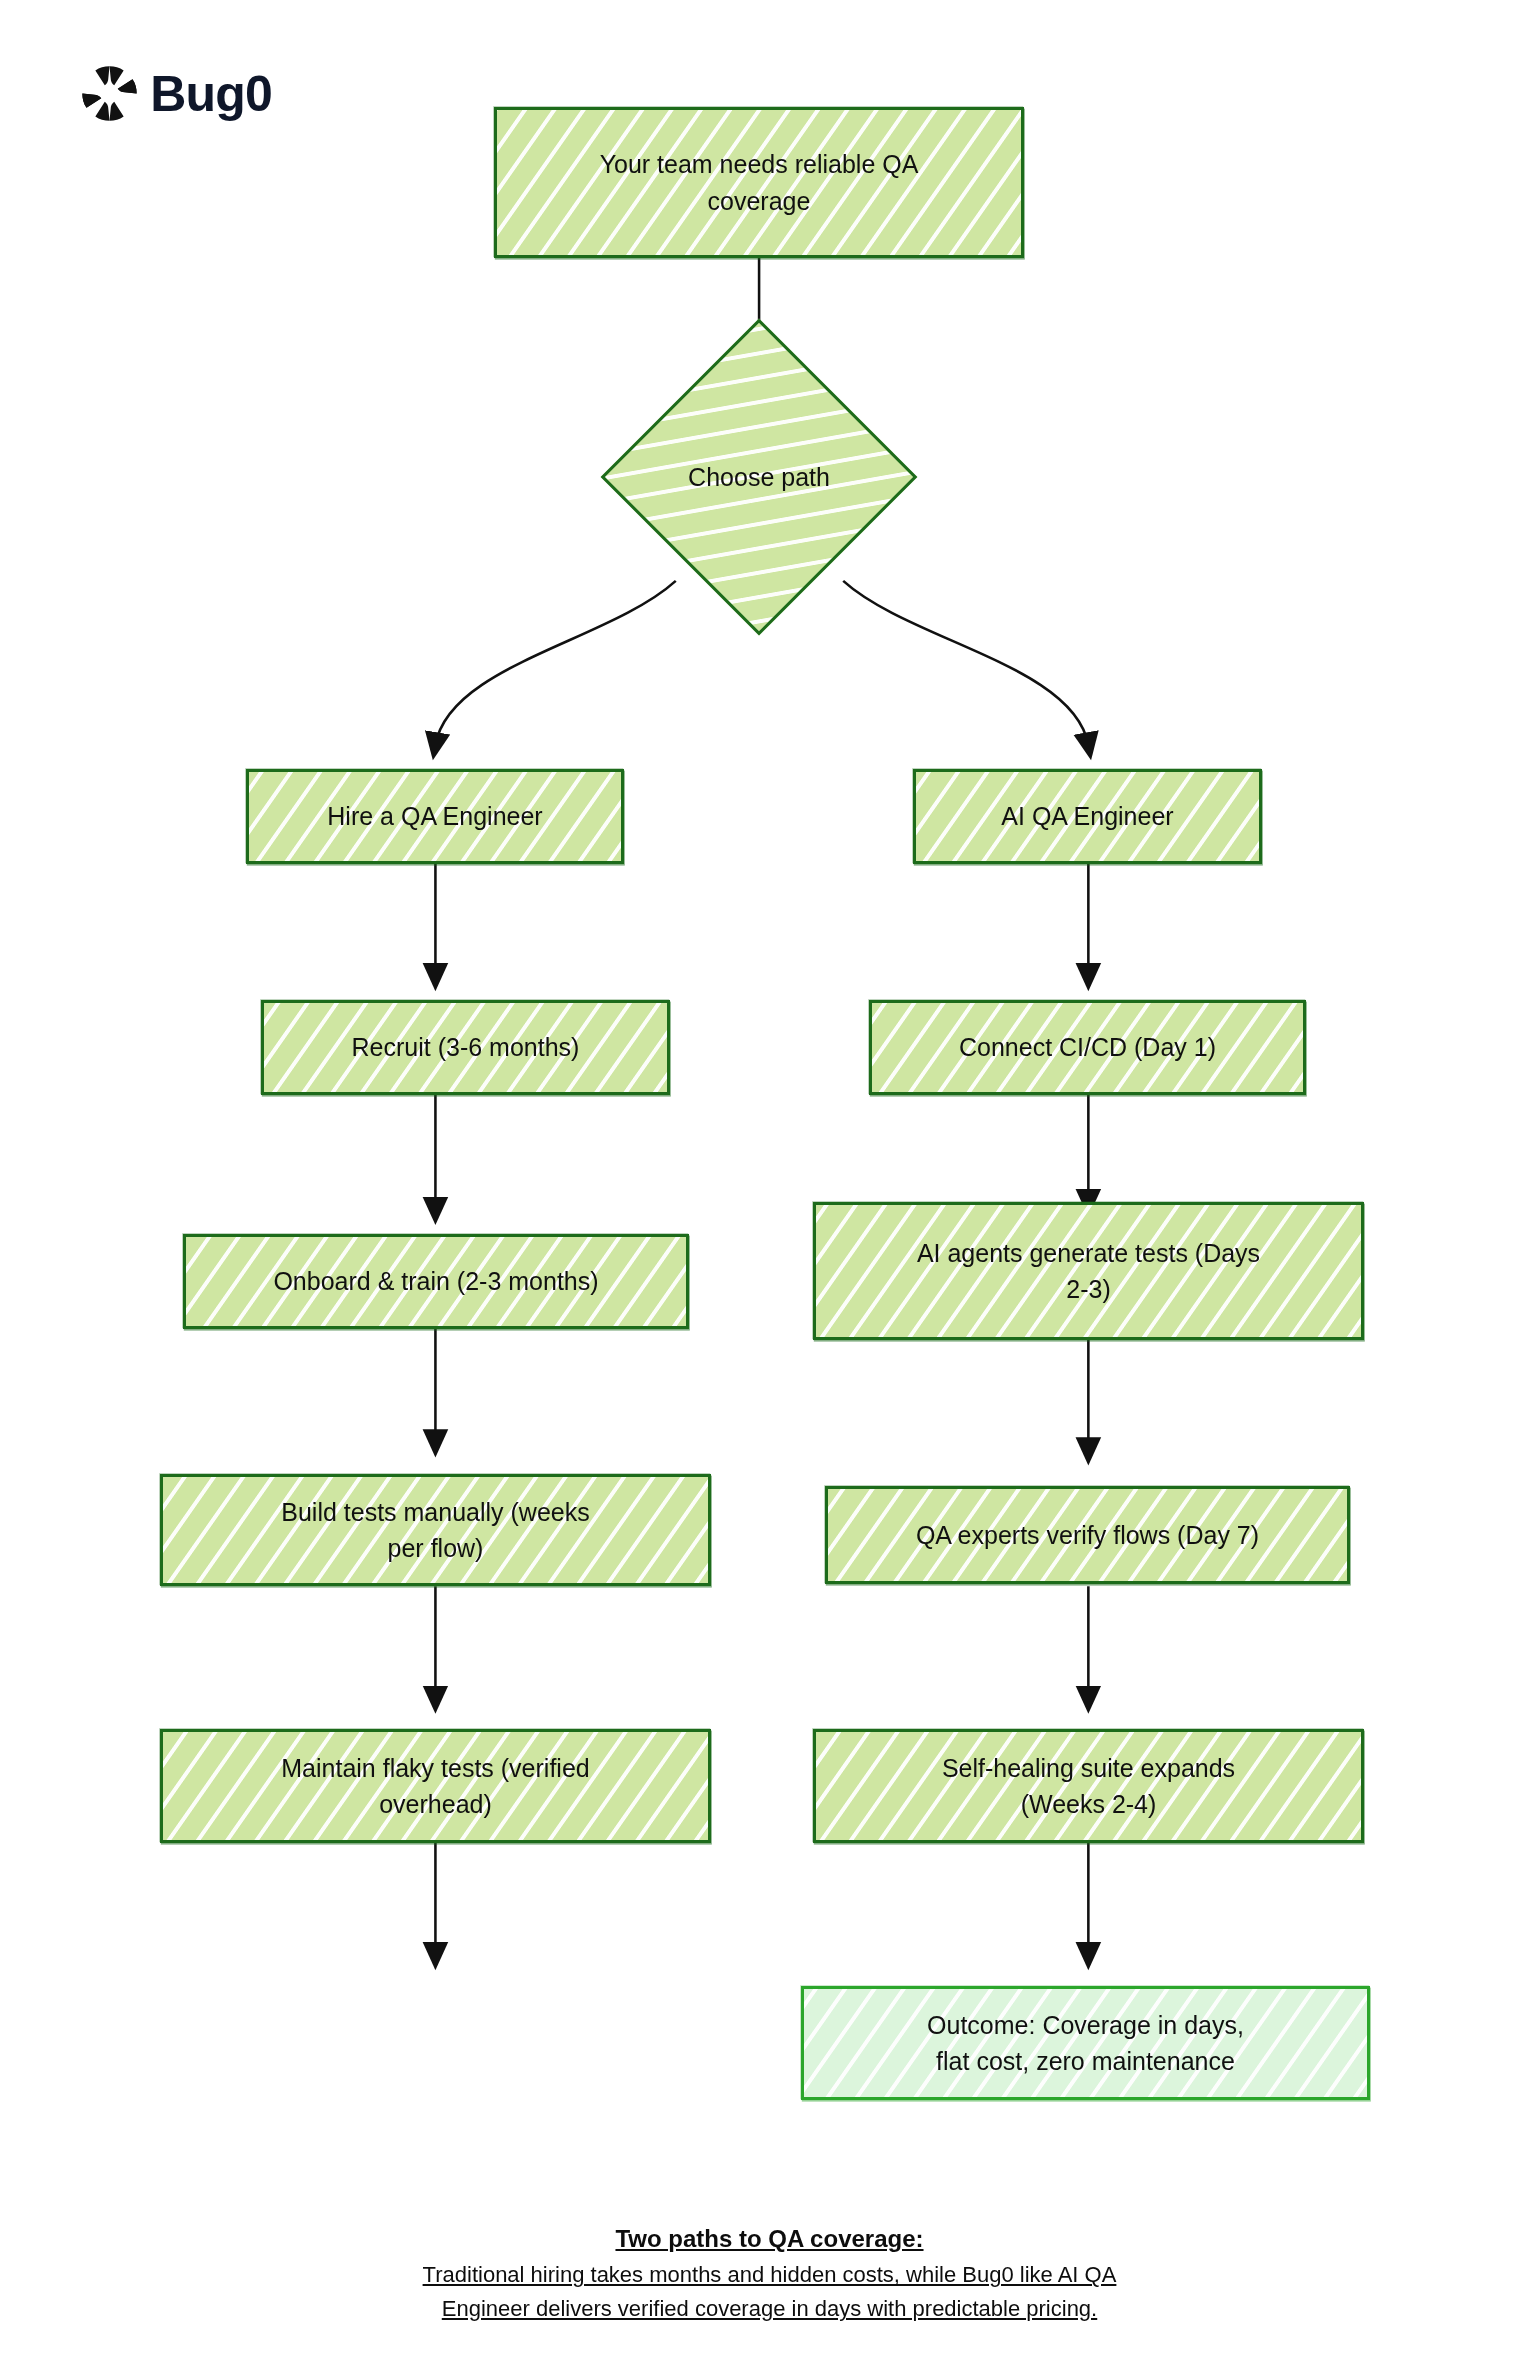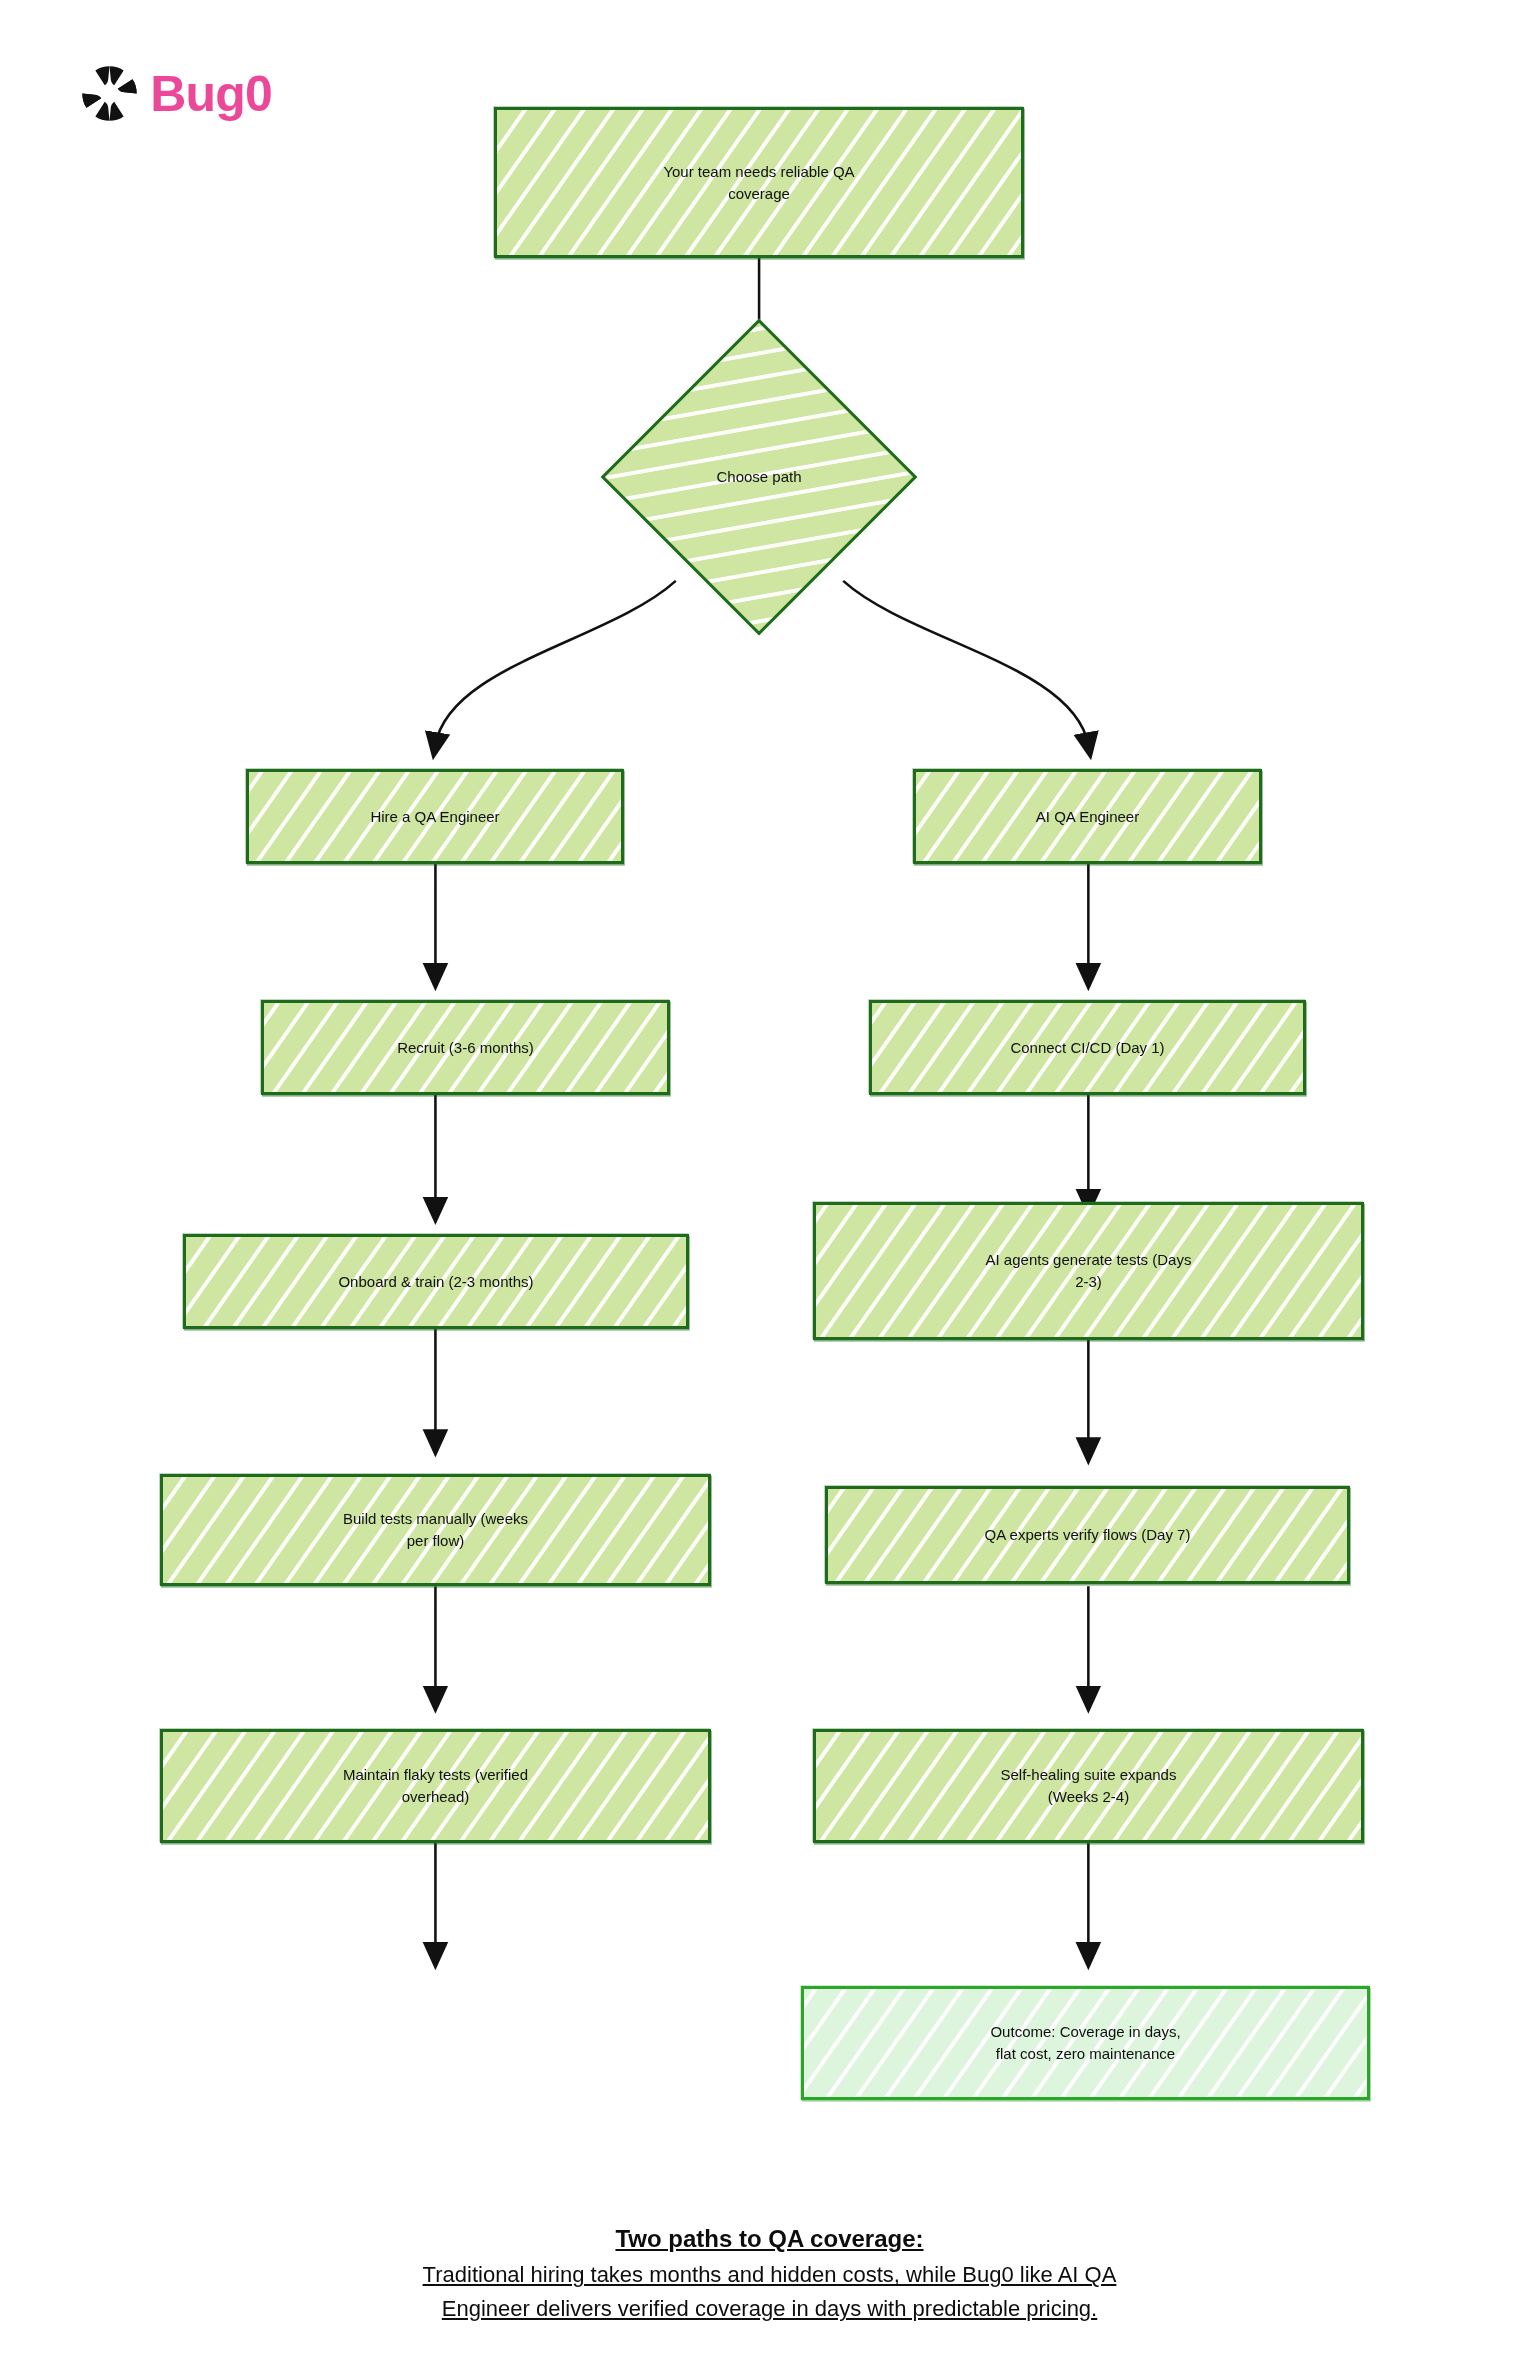--- a/index.html
+++ b/index.html
@@ -6,31 +6,31 @@
   body{
     width:1539px;height:2377px;background:#ffffff;
     font-family:"Liberation Sans","DejaVu Sans",sans-serif;
     position:relative;overflow:hidden;
   }
   #stage{position:absolute;left:0;top:0;width:1539px;height:2377px;}
 
   
   #logo{position:absolute;left:80px;top:64px;display:flex;align-items:center;gap:11.2px;}
   #logo .mark{width:59px;height:59px;display:block;}
-  #logo .word{font-size:50px;font-weight:700;color:#ec4899;letter-spacing:-0.8px;line-height:1;
+  #logo .word{font-size:50px;font-weight:700;color:#0f172a;letter-spacing:-0.8px;line-height:1;
                font-family:"Liberation Sans","DejaVu Sans",sans-serif;}
 
   
   #edges{position:absolute;left:0;top:0;width:1539px;height:2377px;pointer-events:none;}
 
   
   .node{
     position:absolute;box-sizing:border-box;
     display:flex;align-items:center;justify-content:center;text-align:center;
-    color:#101010;font-size:15px;line-height:1.45;
+    color:#101010;font-size:25px;line-height:1.45;
     font-family:"Liberation Sans","DejaVu Sans",sans-serif;
   }
   .node .lbl{position:relative;z-index:3;padding:0 14.4px;white-space:pre-line;}
 
   .rect{
     border:3.2px solid #1d6b1b;
     background-color:#cfe6a2;
     background-image:repeating-linear-gradient(
         -55deg,
         rgba(255,255,255,0) 0px,

